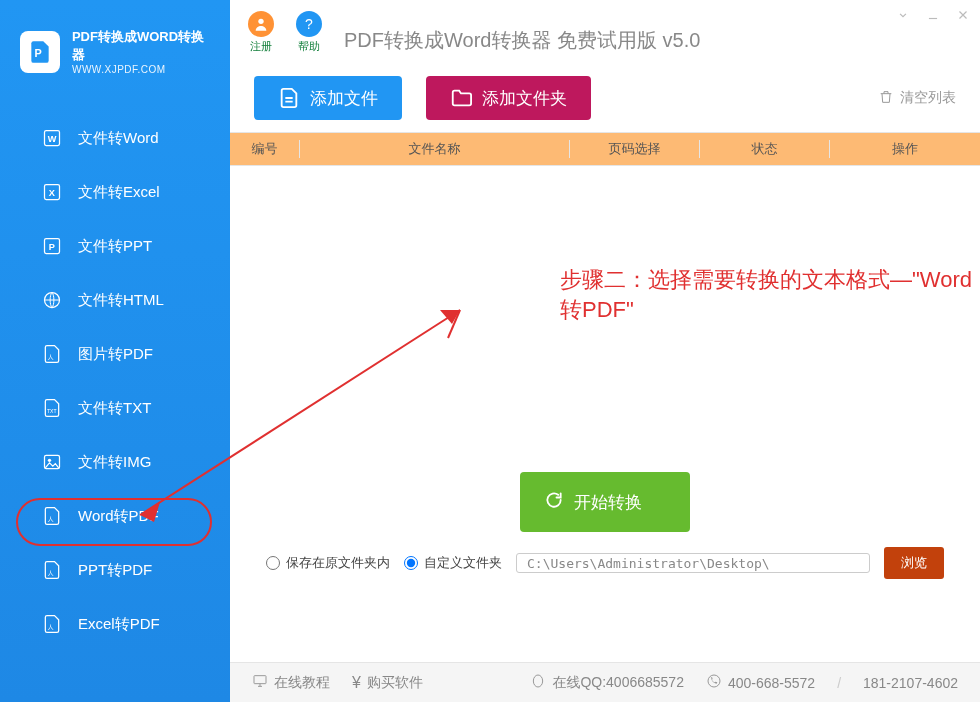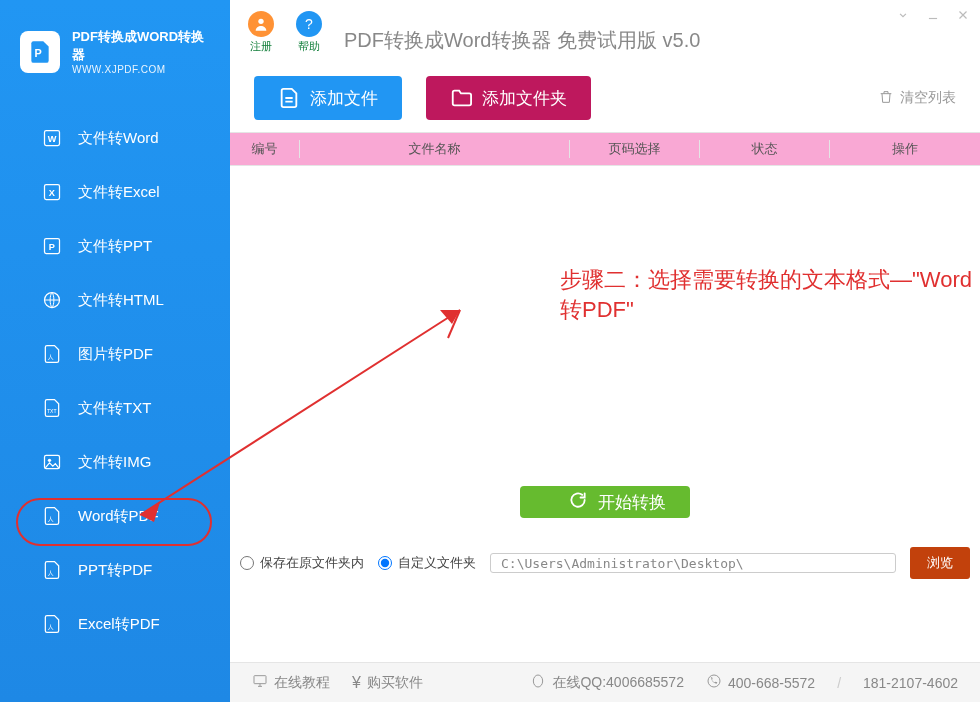--- a/index.html
+++ b/index.html
@@ -33,31 +33,31 @@
 
 .toolbar { height: 68px; display: flex; align-items: center; padding: 0 24px; }
 .btn { height: 44px; border-radius: 4px; display: flex; align-items: center; gap: 10px; padding: 4px 24px; color: #fff; font-size: 17px; cursor: pointer; margin-right: 24px; }
 .btn-blue { background: #2196f3; }
 .btn-orange { background: #be185d; }
 .btn-green { background: #66bb2f; }
 .btn .bi { width: 22px; height: 22px; }
 .toolbar-spacer { flex: 1; }
 .clear-list { display: flex; align-items: center; gap: 6px; color: #999; font-size: 14px; cursor: pointer; }
 
-.table-head { height: 34px; background: #f9a8d4; border-top: 1px solid #e5e5e5; border-bottom: 1px solid #e5e5e5; display: flex; align-items: center; font-size: 13px; color: #555; }
+.table-head { height: 34px; background: #fdba74; border-top: 1px solid #e5e5e5; border-bottom: 1px solid #e5e5e5; display: flex; align-items: center; font-size: 13px; color: #555; }
 .th { text-align: center; border-right: 1px solid #e5e5e5; }
 .th:last-child { border-right: none; }
 .th1 { width: 70px; } .th2 { flex: 1; } .th3 { width: 130px; } .th4 { width: 130px; } .th5 { width: 150px; }
 
 .table-body { height: 300px; background: #fff; position: relative; }
 
 .convert-row { height: 72px; display: flex; align-items: center; justify-content: center; }
-.btn-start { width: 170px; height: 32px; justify-content: flex-end; margin: 0; }
-
-.save-row { height: 50px; display: flex; align-items: center; padding: 0 10px; gap: 14px; font-size: 13px; color: #444; }
+.btn-start { width: 170px; height: 60px; justify-content: flex-start; margin: 0; }
+
+.save-row { height: 50px; display: flex; align-items: center; padding: 0 36px; gap: 14px; font-size: 13px; color: #444; }
 .radio { display: flex; align-items: center; gap: 6px; cursor: pointer; }
 .radio input { width: 14px; height: 14px; }
 .path-input { flex: 1; height: 20px; border: 1px solid #ccc; border-radius: 3px; padding: 0 10px; font-size: 13px; color: #888; font-family: Consolas, monospace; }
 .browse-btn { width: 60px; height: 32px; background: #c2410c; color: #fff; border: none; border-radius: 3px; font-size: 13px; cursor: pointer; }
 
 .footer { position: absolute; bottom: 0; left: 0; right: 0; height: 40px; background: #f5f5f5; border-top: 1px solid #e5e5e5; display: flex; align-items: center; padding: 0 22px; gap: 22px; font-size: 14px; color: #888; }
 .footer .fi { display: flex; align-items: center; gap: 6px; cursor: pointer; }
 .footer .sep { color: #ccc; }
 
 .annotation { position: absolute; left: 330px; top: 265px; font-size: 22px; color: #e03030; pointer-events: none; }

